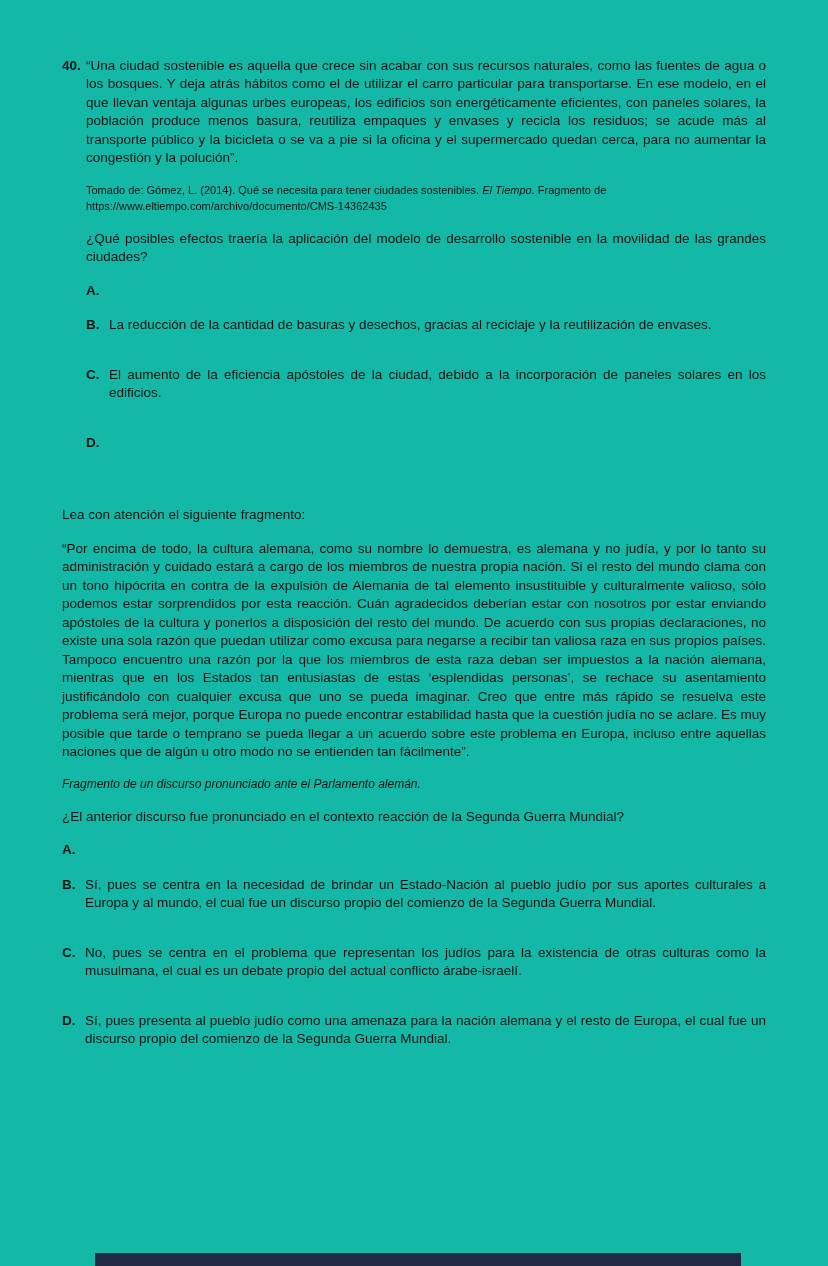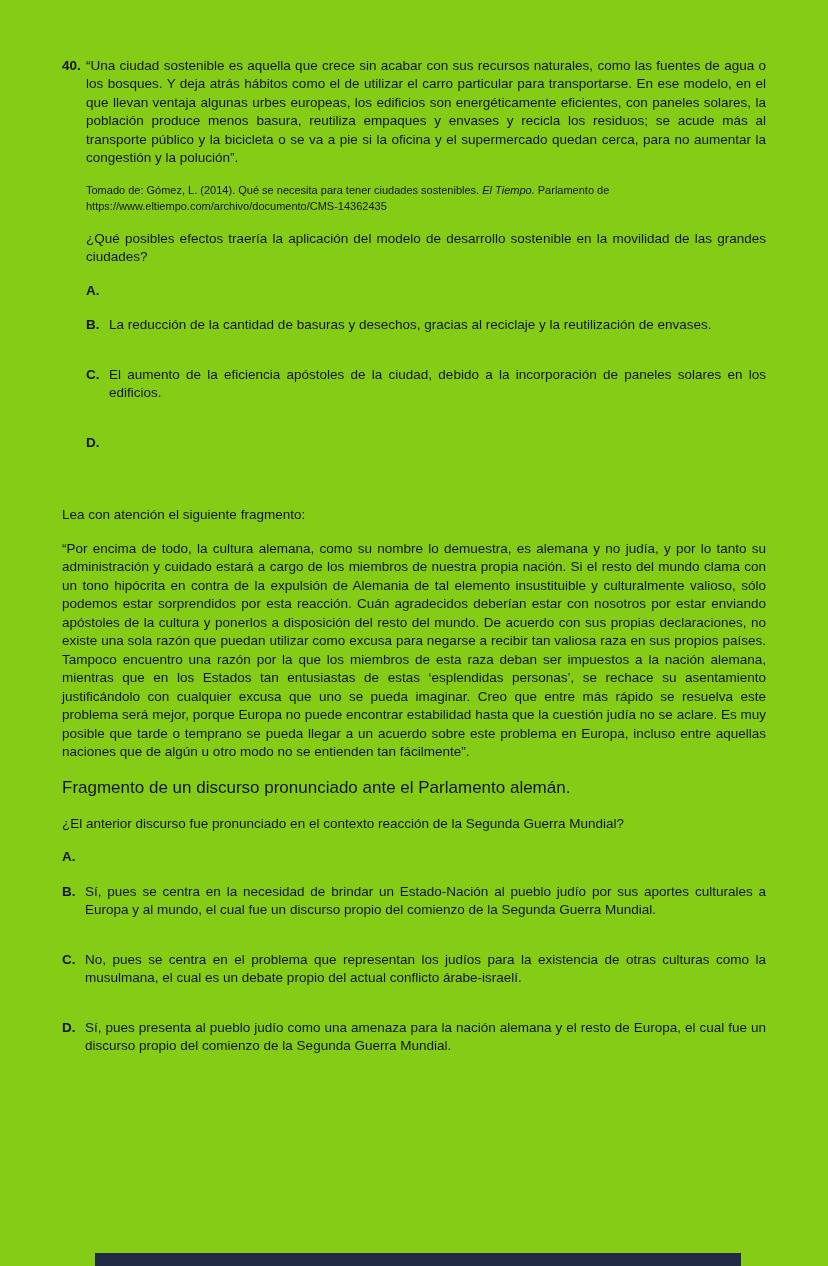--- a/index.html
+++ b/index.html
@@ -3,42 +3,43 @@
 <meta charset="utf-8">
 <style>
   html, body { margin: 0; padding: 0; background: #ffffff; }
   .page {
     position: relative;
     width: 828px;
     height: 1266px;
     margin: 0 auto;
     box-sizing: border-box;
     padding: 57px 62px 0 62px;
-    background: #84cc16;
+    background: #14b8a6;
     font-family: "Liberation Sans", sans-serif;
     font-size: 13.5px;
     line-height: 1.37;
     color: #151515;
     overflow: hidden;
   }
   .question { margin-bottom: 38px; }
   .q-row { display: flex; }
   .q-num { font-weight: 700; width: 24px; flex: none; }
   .q-body { flex: 1; min-width: 0; }
   .q-body p { margin: 0 0 15px; text-align: justify; }
   .quote { margin-bottom: 14px; }
   .source {
     font-size: 11px;
     line-height: 1.45;
     text-align: right;
     margin: 2px 0 18px;
   }
   .it { font-style: italic; }
   .source-italic {
-    font-size: 17px;
+    font-size: 12px;
+    font-style: italic;
     text-align: right;
     margin: 4px 0 18px;
   }
   .prompt { margin-bottom: 17px; }
   .option { display: flex; margin-bottom: 16px; }
   .opt-label { font-weight: 700; width: 23px; flex: none; }
   .opt-text { flex: 1; margin: 0; text-align: justify; min-width: 0; }
   .footer-bar {
     position: absolute;
     bottom: 0;
@@ -51,21 +52,21 @@
 </head>
 <body>
 
 <div class="page">
 
   <section class="question">
     <div class="q-row">
       <span class="q-num">40.</span>
       <div class="q-body">
         <p class="quote">“Una ciudad sostenible es aquella que crece sin acabar con sus recursos naturales, como las fuentes de agua o los bosques. Y deja atrás hábitos como el de utilizar el carro particular para transportarse. En ese modelo, en el que llevan ventaja algunas urbes europeas, los edificios son energéticamente eficientes, con paneles solares, la población produce menos basura, reutiliza empaques y envases y recicla los residuos; se acude más al transporte público y la bicicleta o se va a pie si la oficina y el supermercado quedan cerca, para no aumentar la congestión y la polución”.</p>
-        <p class="source"><span>Tomado de: Gómez, L. (2014). Qué se necesita para tener ciudades sostenibles. </span><span class="it">El Tiempo.</span><span> Parlamento de</span><br><span>https://www.eltiempo.com/archivo/documento/CMS-14362435</span></p>
+        <p class="source"><span>Tomado de: Gómez, L. (2014). Qué se necesita para tener ciudades sostenibles. </span><span class="it">El Tiempo.</span><span> Fragmento de</span><br><span>https://www.eltiempo.com/archivo/documento/CMS-14362435</span></p>
         <p class="prompt">¿Qué posibles efectos traería la aplicación del modelo de desarrollo sostenible en la movilidad de las grandes ciudades?</p>
 
         <div class="option">
           <span class="opt-label">A.</span>
         </div>
         <div class="option">
           <span class="opt-label">B.</span>
           <p class="opt-text">La reducción de la cantidad de basuras y desechos, gracias al reciclaje y la reutilización de envases.</p>
         </div>
         <div class="option">

